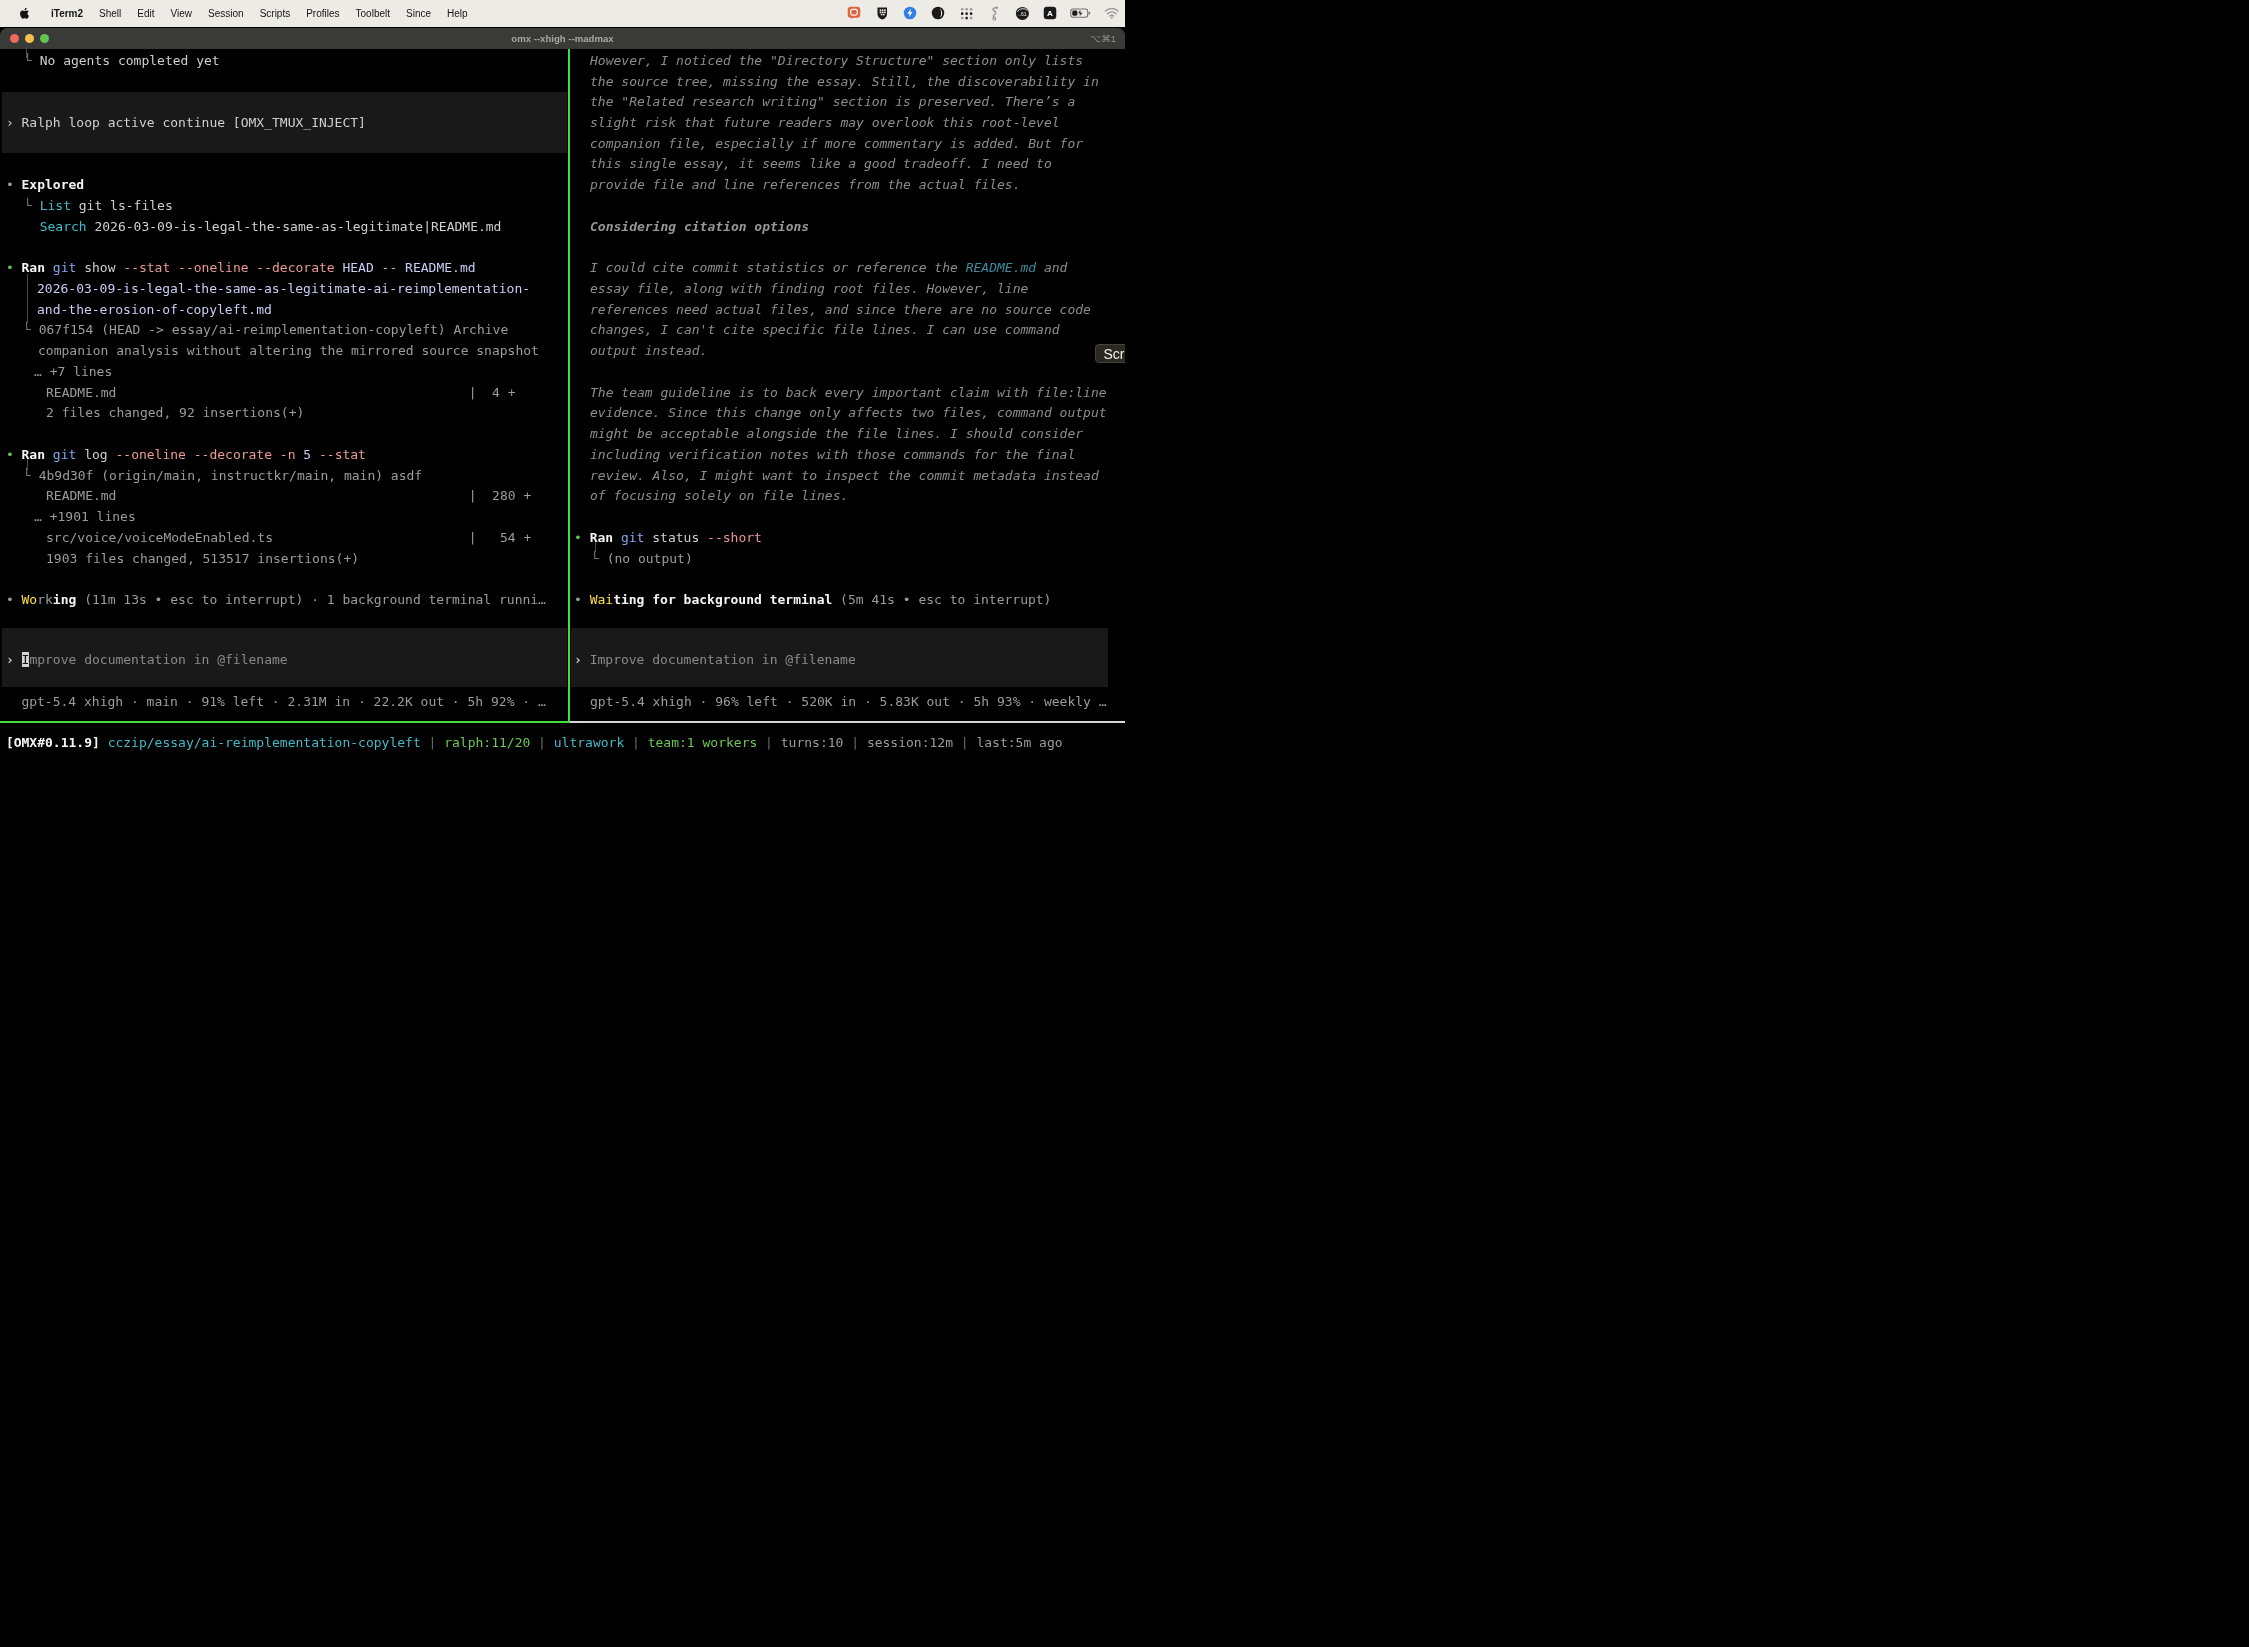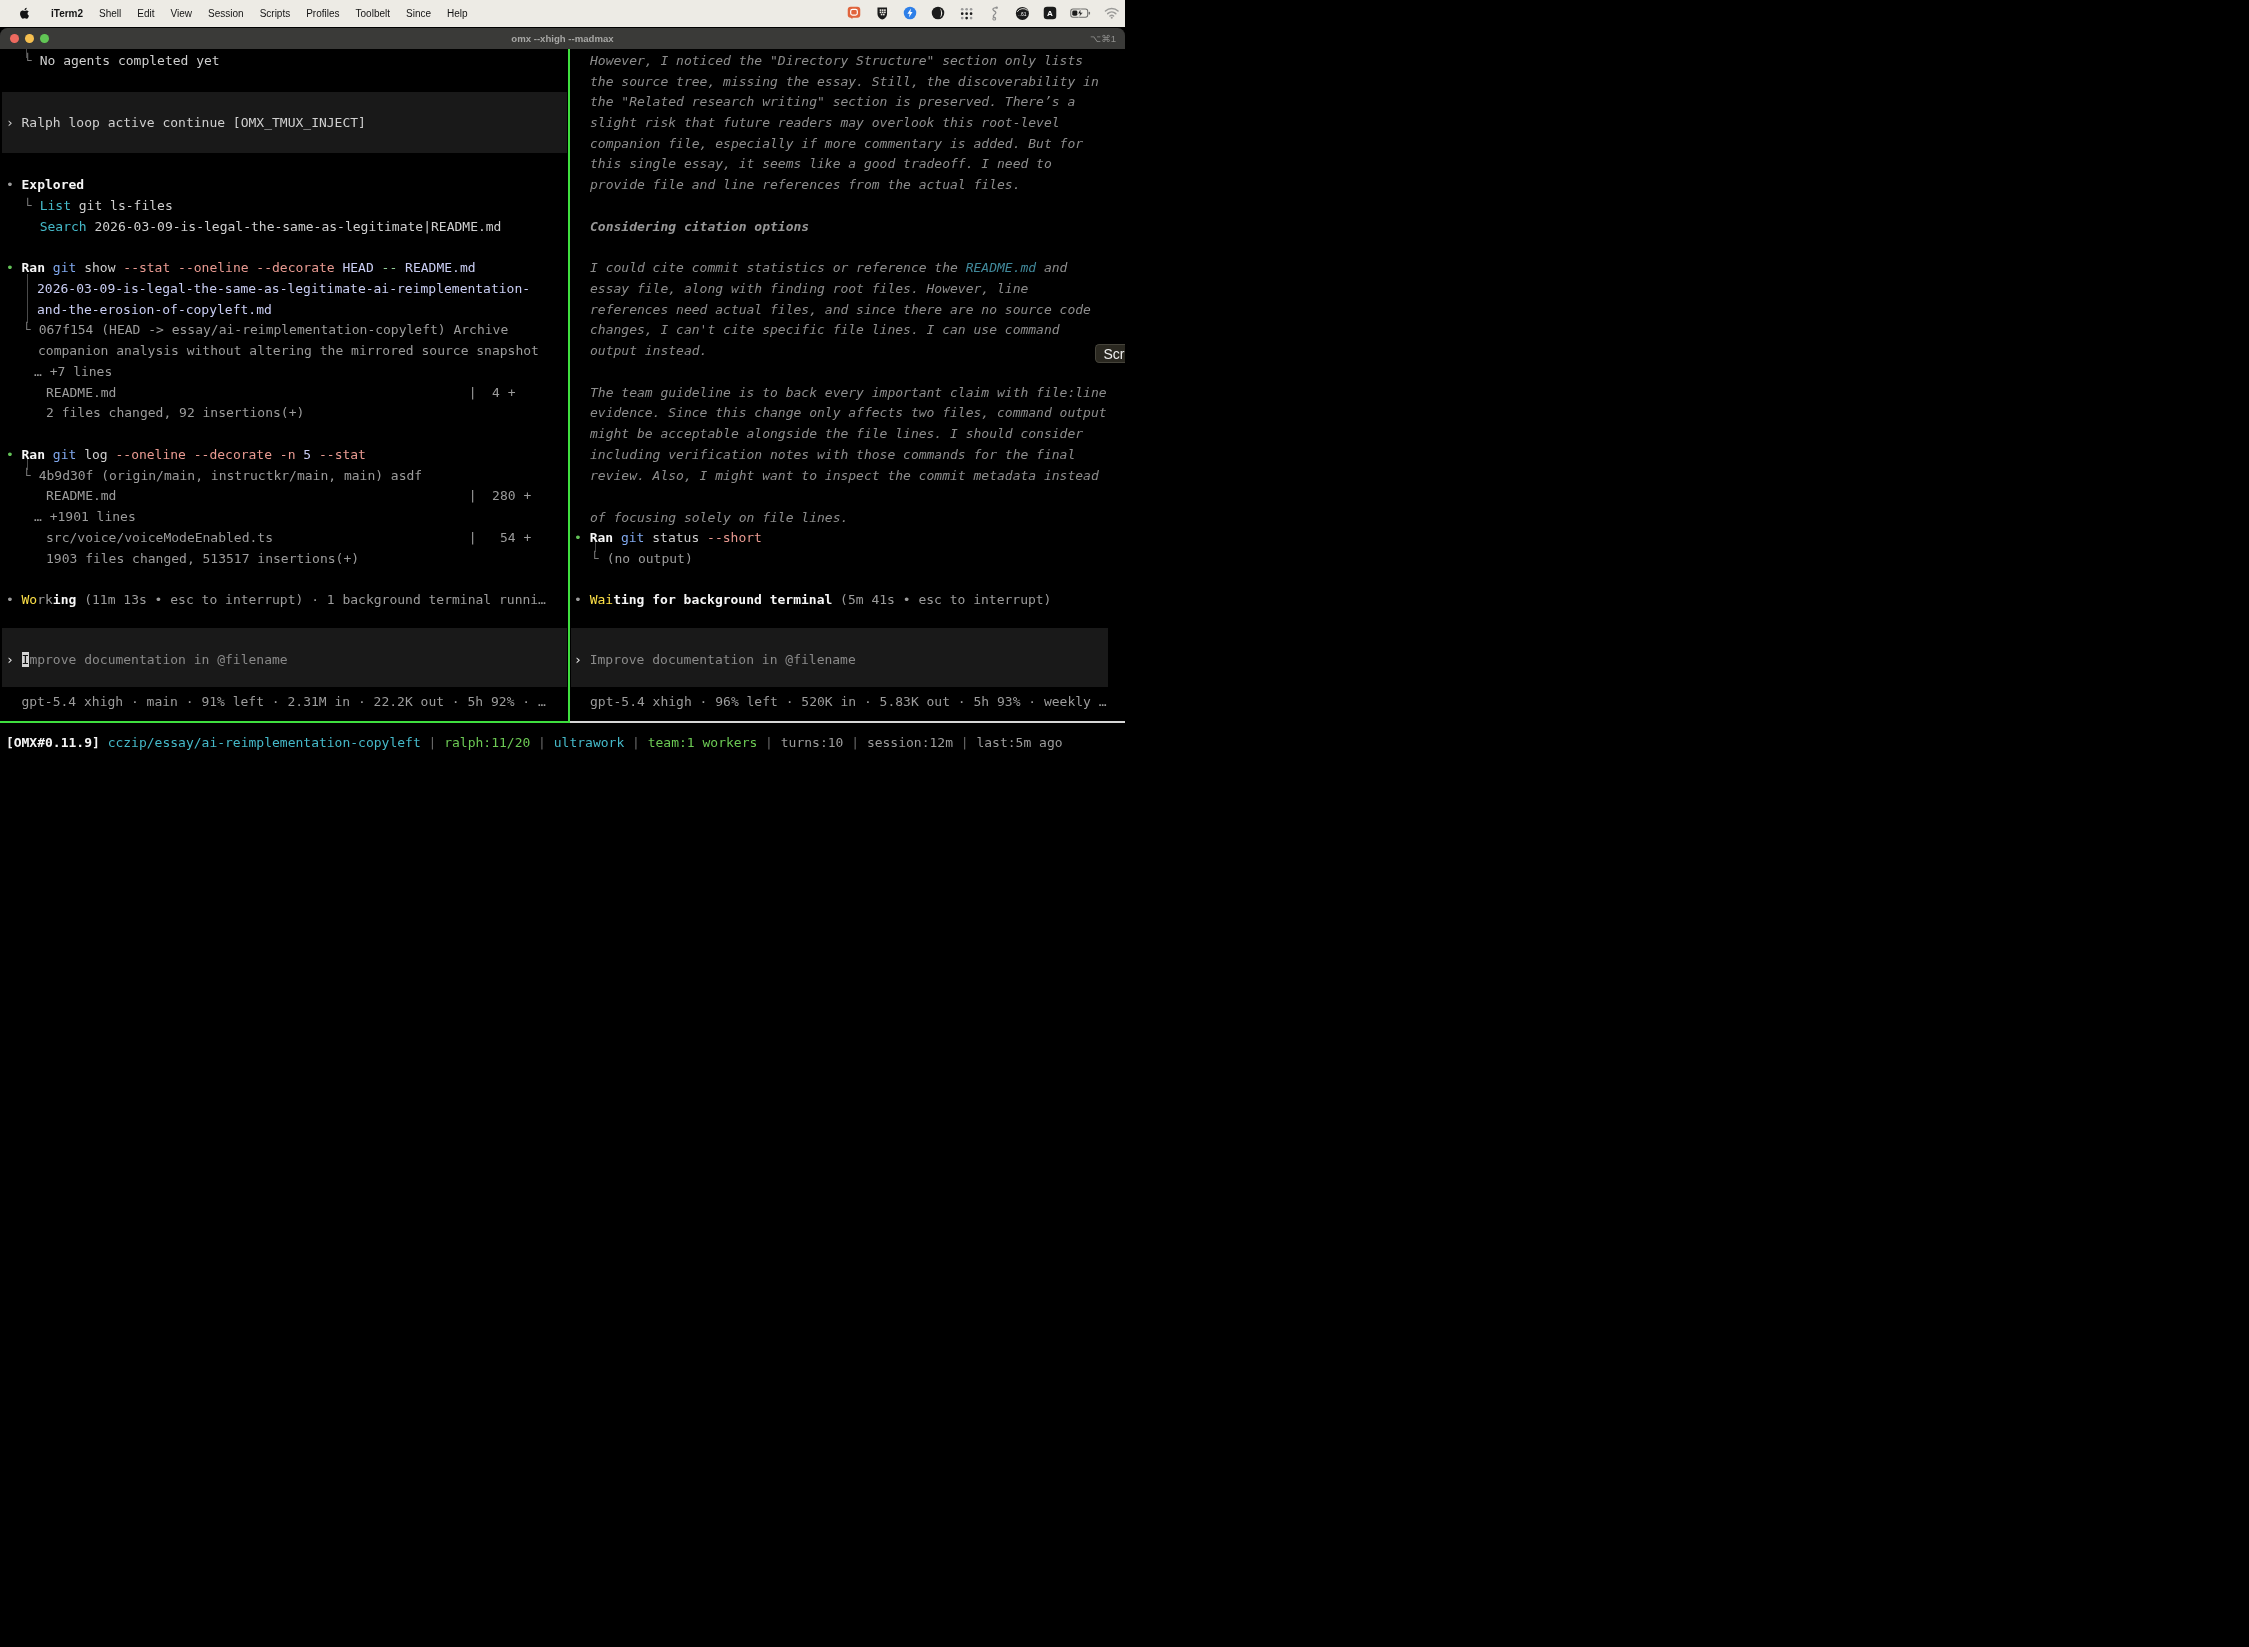--- a/index.html
+++ b/index.html
@@ -219,21 +219,21 @@
           <div class="tline" style="left: 590px; top: 208px;"><span class="c-it">I could cite commit statistics or reference the </span><span class="c-tealit">README.md</span><span class="c-it"> and</span></div>
           <div class="tline" style="left: 590px; top: 229px;"><span class="c-it">essay file, along with finding root files. However, line</span></div>
           <div class="tline" style="left: 590px; top: 250px;"><span class="c-it">references need actual files, and since there are no source code</span></div>
           <div class="tline" style="left: 590px; top: 270px;"><span class="c-it">changes, I can't cite specific file lines. I can use command</span></div>
           <div class="tline" style="left: 590px; top: 291px;"><span class="c-it">output instead.</span></div>
           <div class="tline" style="left: 590px; top: 333px;"><span class="c-it">The team guideline is to back every important claim with file:line</span></div>
           <div class="tline" style="left: 590px; top: 353px;"><span class="c-it">evidence. Since this change only affects two files, command output</span></div>
           <div class="tline" style="left: 590px; top: 374px;"><span class="c-it">might be acceptable alongside the file lines. I should consider</span></div>
           <div class="tline" style="left: 590px; top: 395px;"><span class="c-it">including verification notes with those commands for the final</span></div>
           <div class="tline" style="left: 590px; top: 416px;"><span class="c-it">review. Also, I might want to inspect the commit metadata instead</span></div>
-          <div class="tline" style="left: 590px; top: 436px; margin-top: 22px;"><span class="c-it">of focusing solely on file lines.</span></div>
+          <div class="tline" style="left: 590px; top: 436px;"><span class="c-it">of focusing solely on file lines.</span></div>
           <div class="tline" style="left: 574px; top: 478px;"><span class="c-grn">• </span><span class="c-wb">Ran</span><span class="c-lt"> </span><span class="c-blue">git</span><span class="c-lt"> status </span><span class="c-salmon">--short</span></div>
           <div class="tline" style="left: 591px; top: 499px;"><span class="c-tree">└ </span><span class="c-g">(no output)</span></div>
           <div class="tline" style="left: 574px; top: 540px;"><span class="c-g">• </span><span class="c-dim">Wai</span><span class="c-wb">ting for background terminal</span><span class="c-g"> (5m 41s • esc to interrupt)</span></div>
           <div class="tline" style="left: 574px; top: 600px;"><span class="c-w">› </span><span class="c-ph">Improve documentation in @filename</span></div>
           <div class="tline" style="left: 590px; top: 642px;"><span class="c-g">gpt-5.4 xhigh · 96% left · 520K in · 5.83K out · 5h 93% · weekly …</span></div>
         </div>
 
       <div class="divider"></div>
       <div class="hline-g"></div>
       <div class="hline-w"></div>

